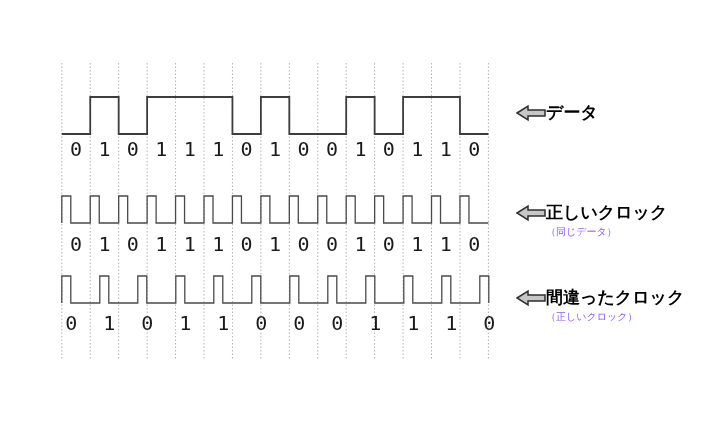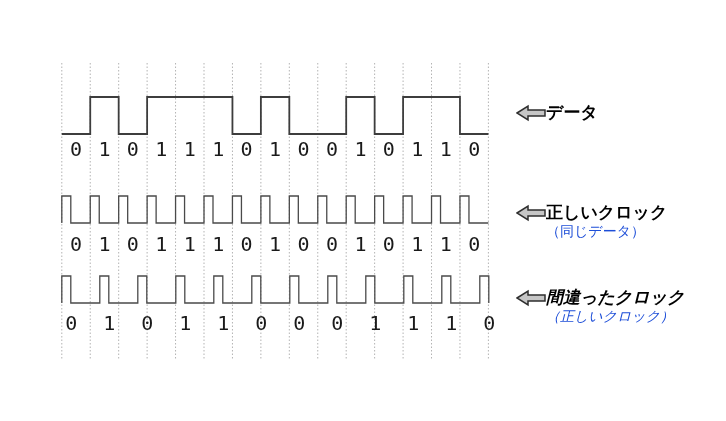--- a/index.html
+++ b/index.html
@@ -26,23 +26,23 @@
   }
   .label-text{display:flex;flex-direction:column;}
   .label-title{
     font-size:17px;
     font-weight:bold;
     line-height:20px;
     color:#000000;
     white-space:nowrap;
   }
   .label-sub{
-    font-size:14px;
+    font-size:10px;
     line-height:17px;
-    color:#1d4ed8;
+    color:#8b5cf6;
     white-space:nowrap;
   }
 </style>
 </head>
 <body>
 
 <div class="stage">
 
   <svg id="wave-svg" width="726" height="421">
       <line x1="61.8" y1="63" x2="61.8" y2="359" stroke="#b3b3b3" stroke-width="1" stroke-dasharray="1.5 2"></line>
@@ -121,21 +121,21 @@
   <div class="wave-label" style="left: 516px; top: 203px;">
     <svg class="arrow-icon" viewBox="0 0 30 18">
       <polygon class="arrow-shape" points="1,9 12,2 12,6 29,6 29,12 12,12 12,16" stroke-width="1.5" fill="#c6c6c6" stroke="#2e2e2e"></polygon>
     </svg>
     <div class="label-text">
       <div class="label-title">正しいクロック</div>
       <div class="label-sub">（同じデータ）</div>
     </div>
   </div>
 
-  <div class="wave-label" style="left: 516px; top: 288px; font-style: italic;">
+  <div class="wave-label" style="left: 516px; top: 288px;">
     <svg class="arrow-icon" viewBox="0 0 30 18">
       <polygon class="arrow-shape" points="1,9 12,2 12,6 29,6 29,12 12,12 12,16" stroke-width="1.5" fill="#c6c6c6" stroke="#2e2e2e"></polygon>
     </svg>
     <div class="label-text">
       <div class="label-title">間違ったクロック</div>
       <div class="label-sub">（正しいクロック）</div>
     </div>
   </div>
 
 </div>

